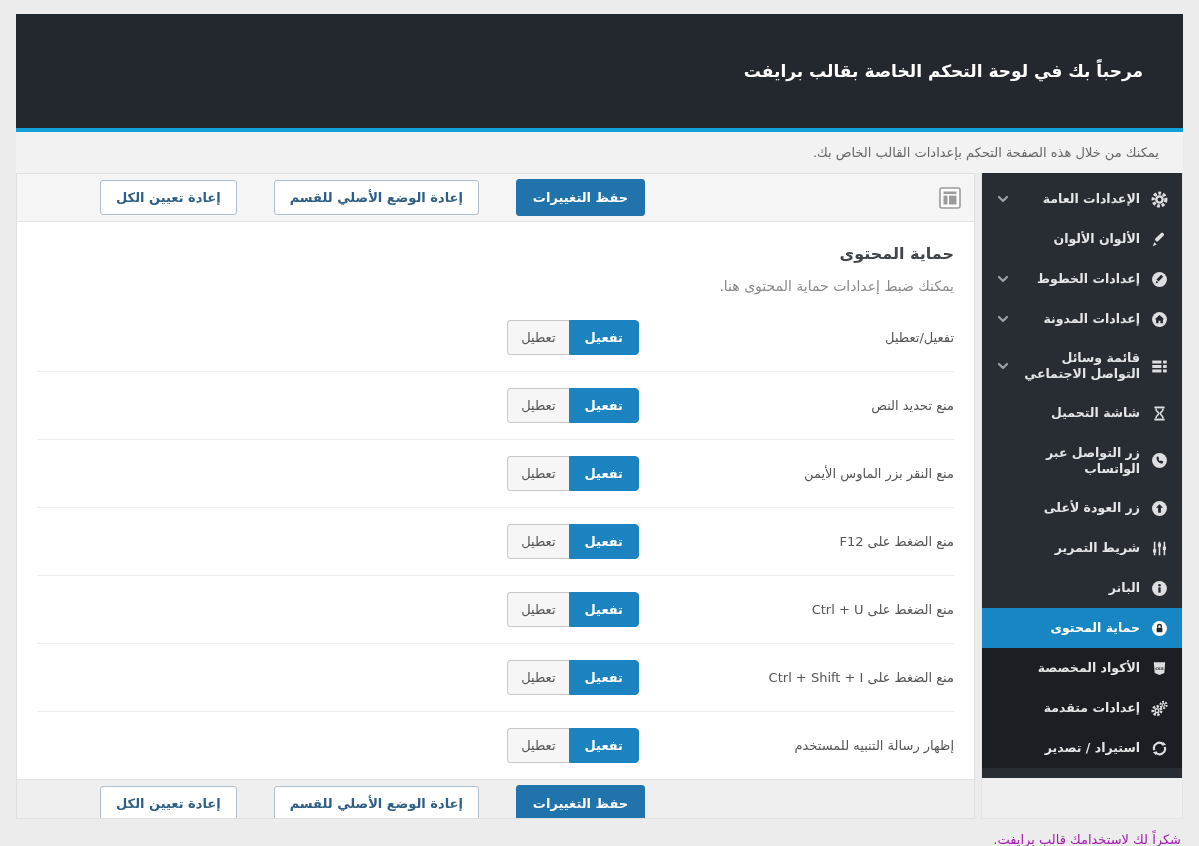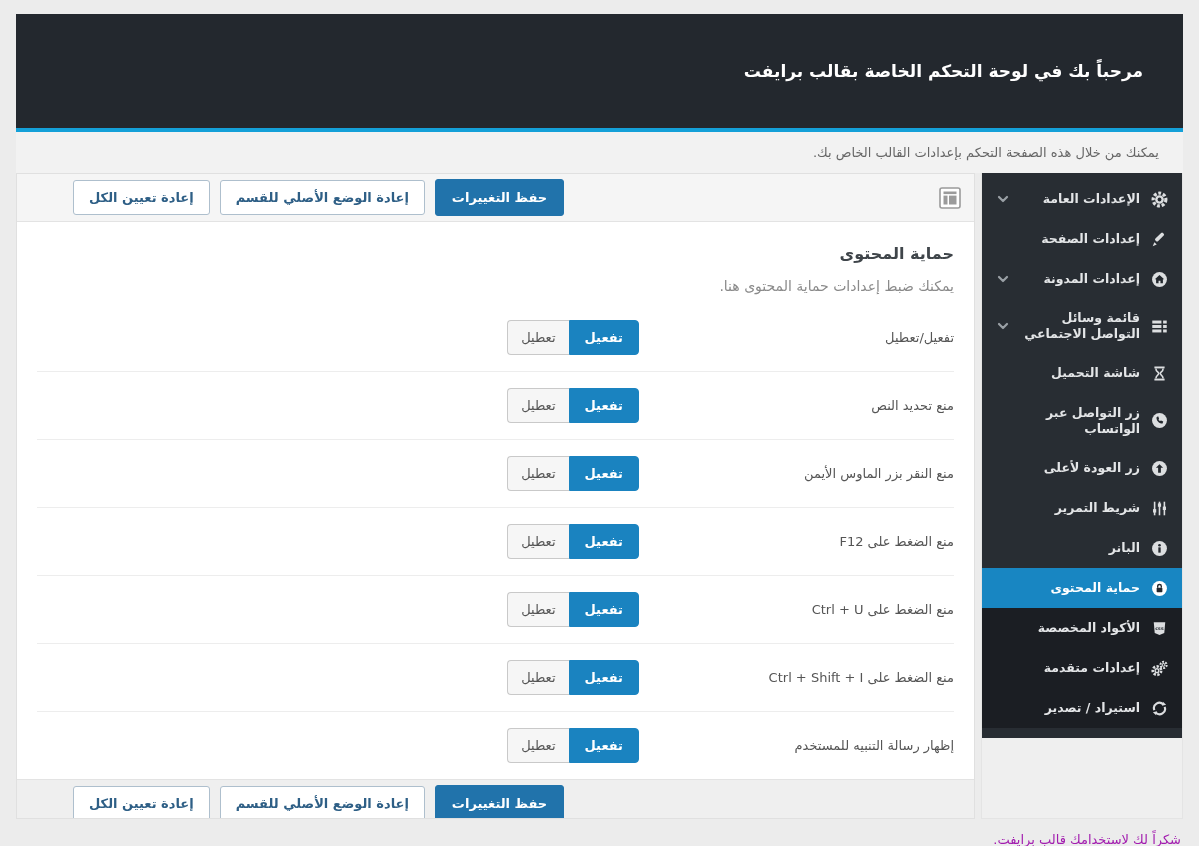--- a/index.html
+++ b/index.html
@@ -80,20 +80,21 @@
   .win-icon { width: 24px; height: 24px; cursor: pointer; }
   .win-icon svg { width: 24px; height: 24px; display: block; }
   .btn-group { margin-right: auto; display: flex; gap: 10px; align-items: center; }
   .btn {
     font-family: inherit;
     font-size: 13px;
     font-weight: bold;
     border-radius: 3px;
     cursor: pointer;
     line-height: 1;
+    margin-left: 27px;
   }
   .btn-primary { background: #2173ab; color: #ffffff; border: 1px solid #2173ab; padding: 11px 16px; }
   .btn-outline { background: #ffffff; color: #2e5f86; border: 1px solid #aebfcd; padding: 10px 15px; }
 
   .content-body { padding: 22px 20px 0 20px; }
   .section-title { color: #3f454a; font-size: 16px; font-weight: bold; margin-bottom: 15px; }
   .section-desc { color: #8a8a8a; font-size: 14px; margin-bottom: 10px; }
 
   .rows { padding: 0 20px; }
   .setting-row {
@@ -167,22 +168,37 @@
               </svg>
             </span>
   </div>
           <div class="nav-item">
     <span class="nav-icon">
               <svg viewBox="0 0 16 16">
                 <rect x="6.4" y="0.6" width="3.4" height="10" rx="1.2" transform="rotate(45 8 5.6)" fill="#dcdee0"></rect>
                 <path d="M3.2 10.6 L5.4 12.8 L1.6 14.4 Z" fill="#dcdee0"></path>
               </svg>
             </span>
-    <span class="nav-label">إعدادات الصفحة</span>
-
+    <span class="nav-label">الألوان الألوان</span>
+
+  </div>
+          <div class="nav-item">
+    <span class="nav-icon">
+              <svg viewBox="0 0 16 16">
+                <circle cx="8" cy="8" r="7" fill="#dcdee0"></circle>
+                <rect x="7" y="3.6" width="2.6" height="6.2" transform="rotate(45 8.3 6.7)" fill="#23282e"></rect>
+                <path d="M5.2 9.2 L6.9 10.9 L4.3 11.8 Z" fill="#23282e"></path>
+              </svg>
+            </span>
+    <span class="nav-label">إعدادات الخطوط</span>
+    <span class="nav-chevron">
+              <svg viewBox="0 0 14 14">
+                <path d="M3 5 L7 9 L11 5" stroke="#9aa0a6" stroke-width="2.2" fill="none" stroke-linecap="round" stroke-linejoin="round"></path>
+              </svg>
+            </span>
   </div>
           <div class="nav-item">
     <span class="nav-icon">
               <svg viewBox="0 0 16 16">
                 <circle cx="8" cy="8" r="7" fill="#dcdee0"></circle>
                 <path d="M8 3.8 L12.4 7.7 H11.2 V11.6 H8.9 V9.2 H7.1 V11.6 H4.8 V7.7 H3.6 Z" fill="#23282e"></path>
               </svg>
             </span>
     <span class="nav-label">إعدادات المدونة</span>
     <span class="nav-chevron">

